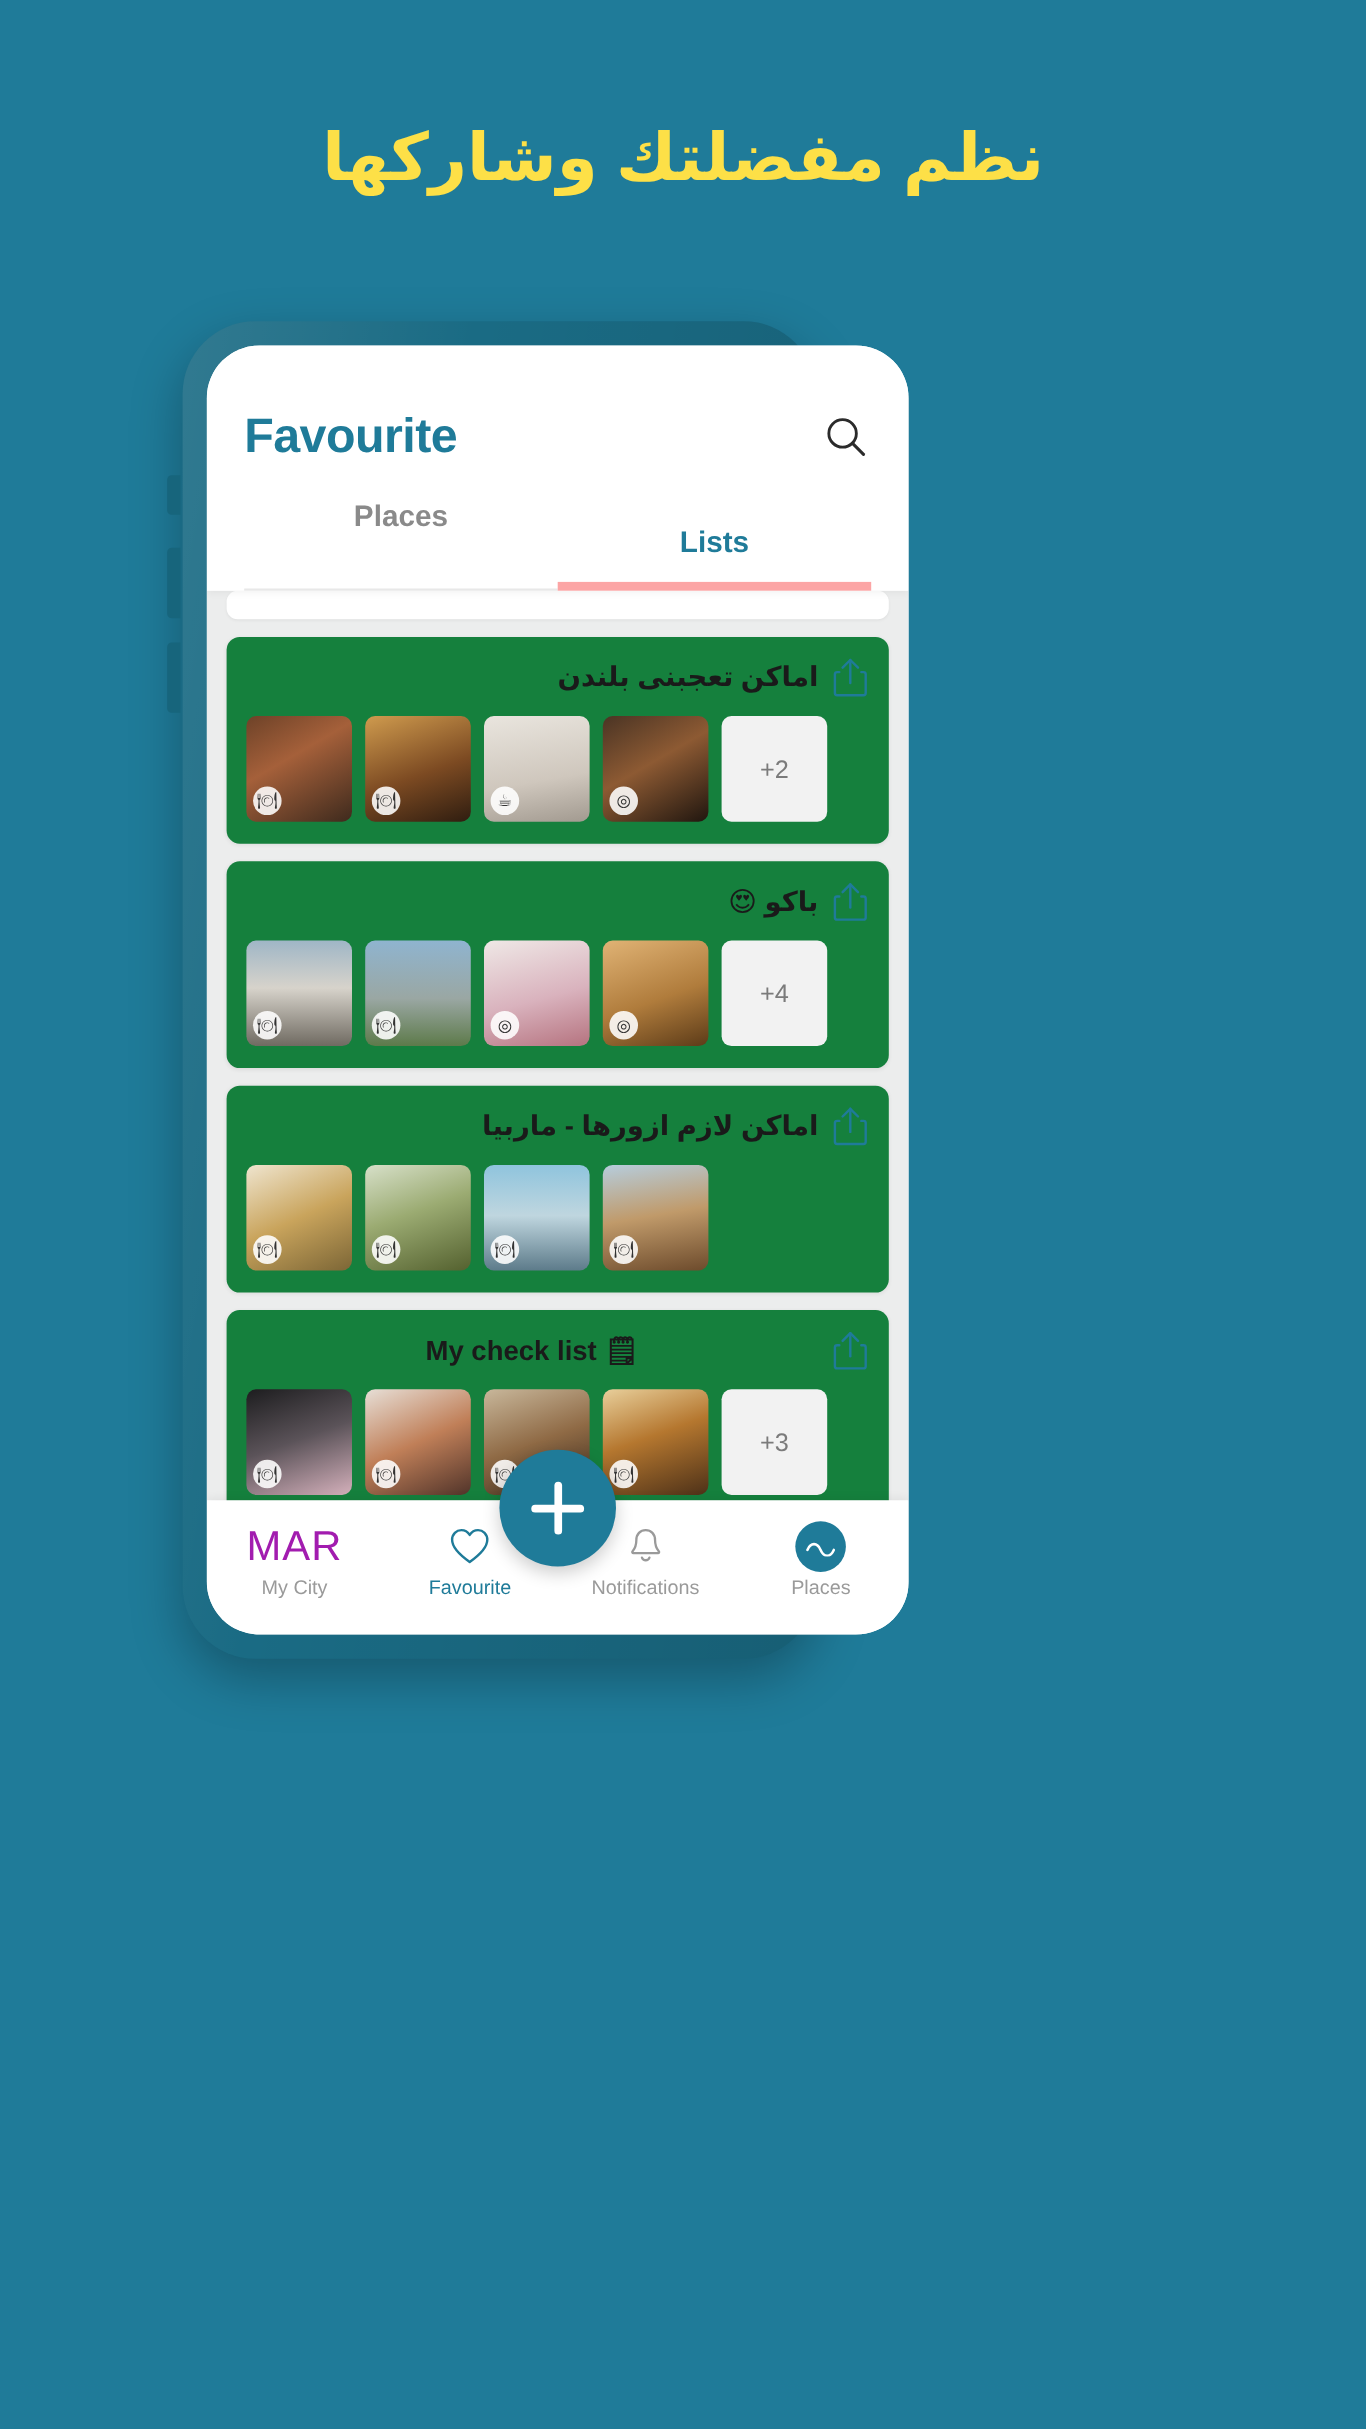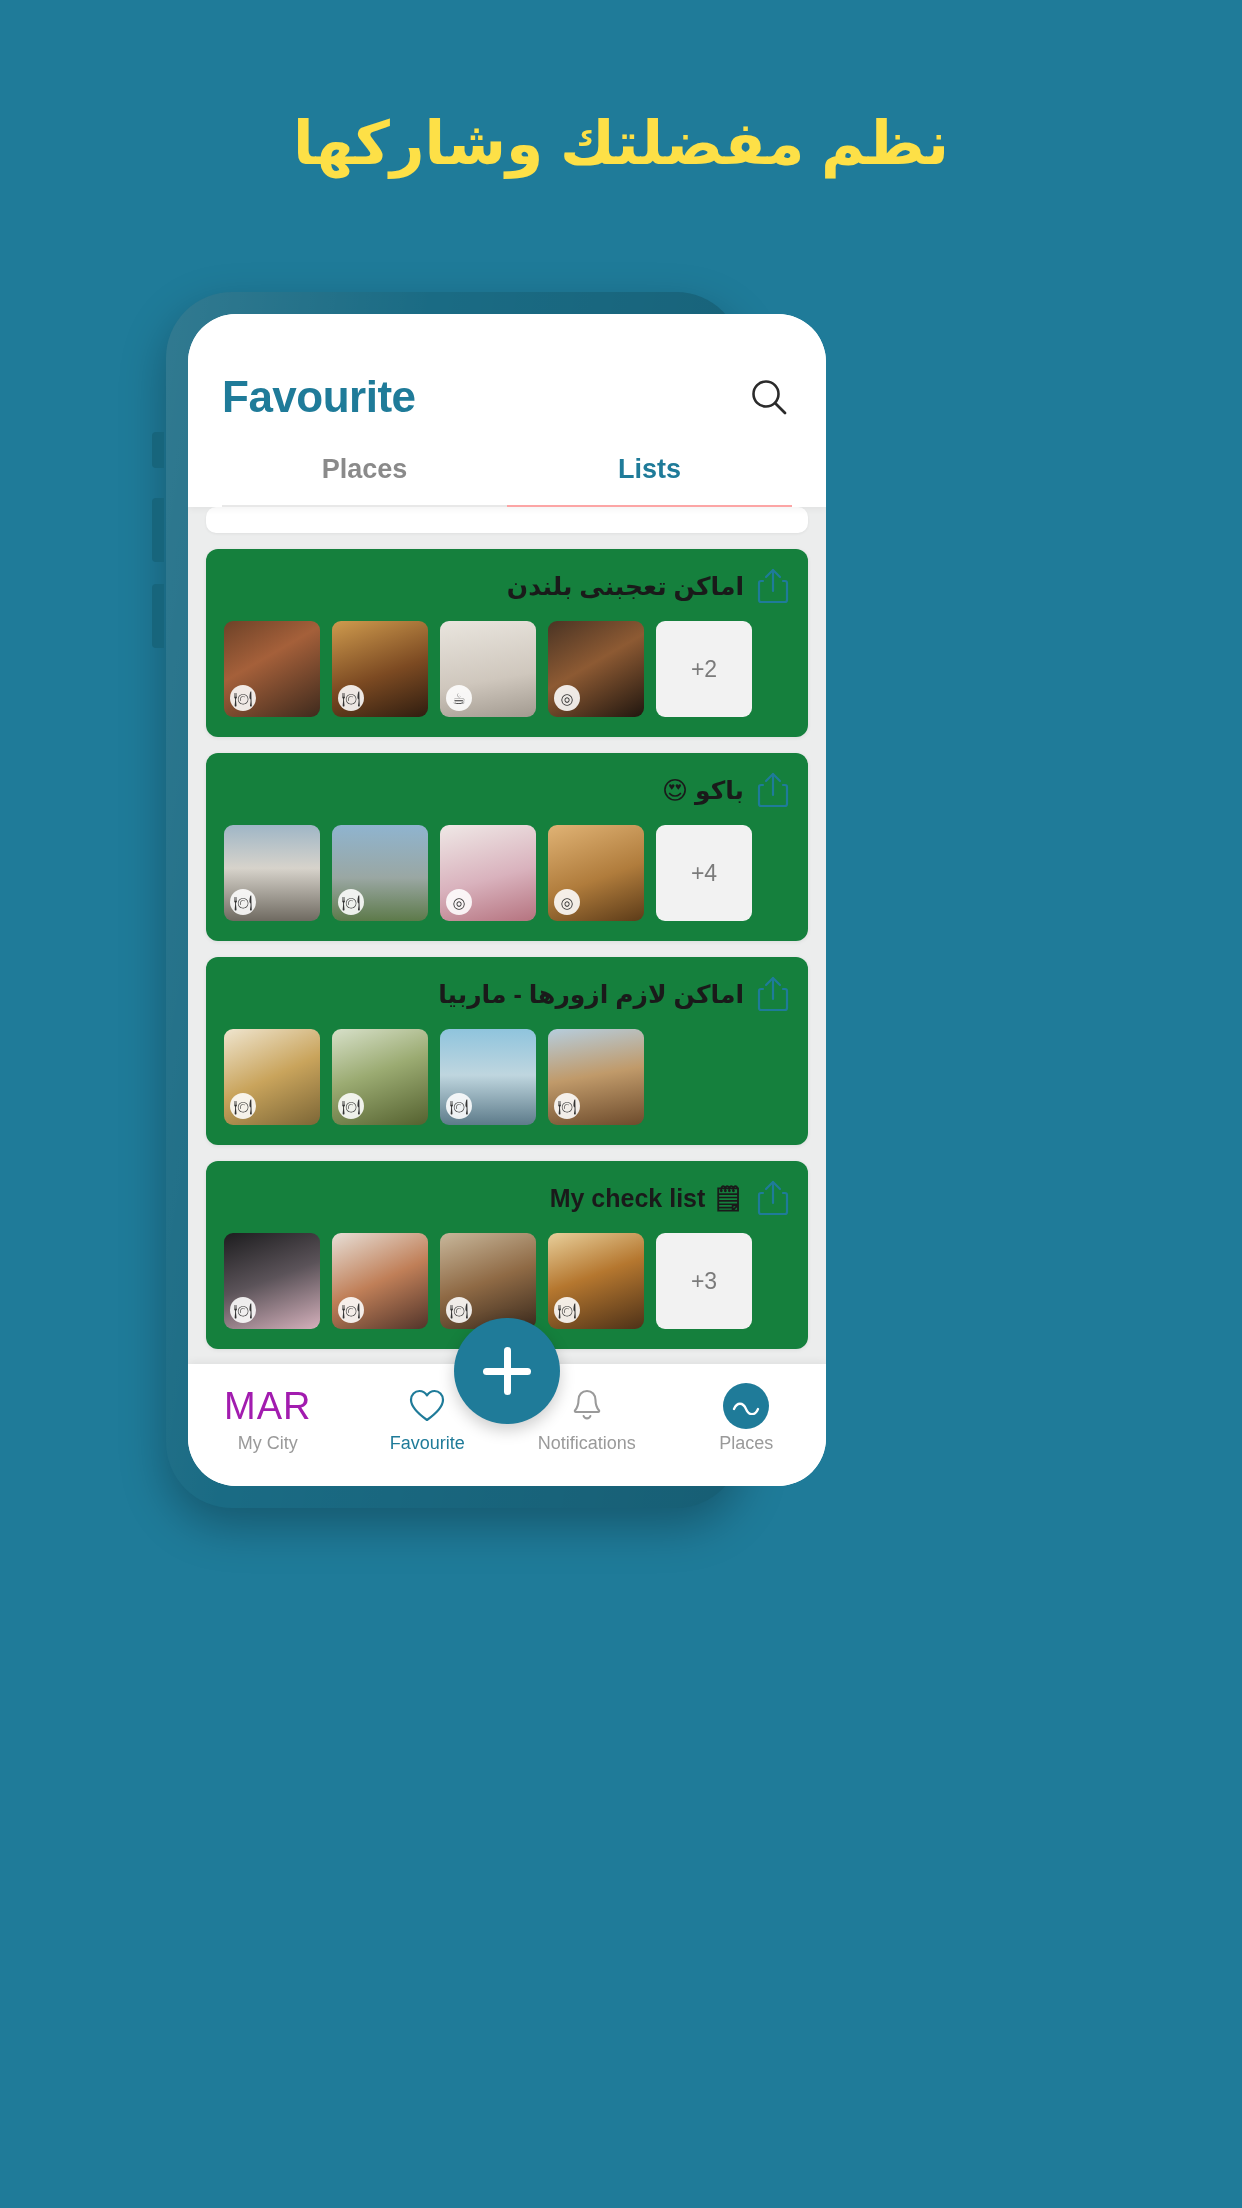--- a/index.html
+++ b/index.html
@@ -122,21 +122,22 @@
     font-size: 27px;
     padding-bottom: 20px;
     color: #8a8a8a;
     border-bottom: 2px solid #e8e8e8;
     cursor: pointer;
     font-weight: 700;
   }
   .tab.active {
     color: #1f7b99;
     font-weight: 600;
-    border-bottom: 2px solid #fca5a5;
+    border-bottom: 8px solid #fca5a5;
+    margin-top: 24px;
   }
 
   
   .list-area {
     flex: 1 1 auto;
     background: #eceded;
     padding: 0 16px;
     position: relative;
     overflow: hidden;
   }
@@ -167,21 +168,21 @@
   .card-title {
     font-size: 25px;
     font-weight: 700;
     color: #1a1a1a;
     direction: rtl;
     text-align: right;
     flex: 1;
     white-space: nowrap;
     overflow: hidden;
   }
-  .card-title.ltr { direction: ltr; text-align: right; }
+  .card-title.ltr { direction: ltr; text-align: center; }
 
   .share-icon {
     flex: 0 0 auto;
     width: 34px;
     height: 38px;
     margin-left: 12px;
     cursor: pointer;
   }
   .share-icon svg { display: block; }
 

